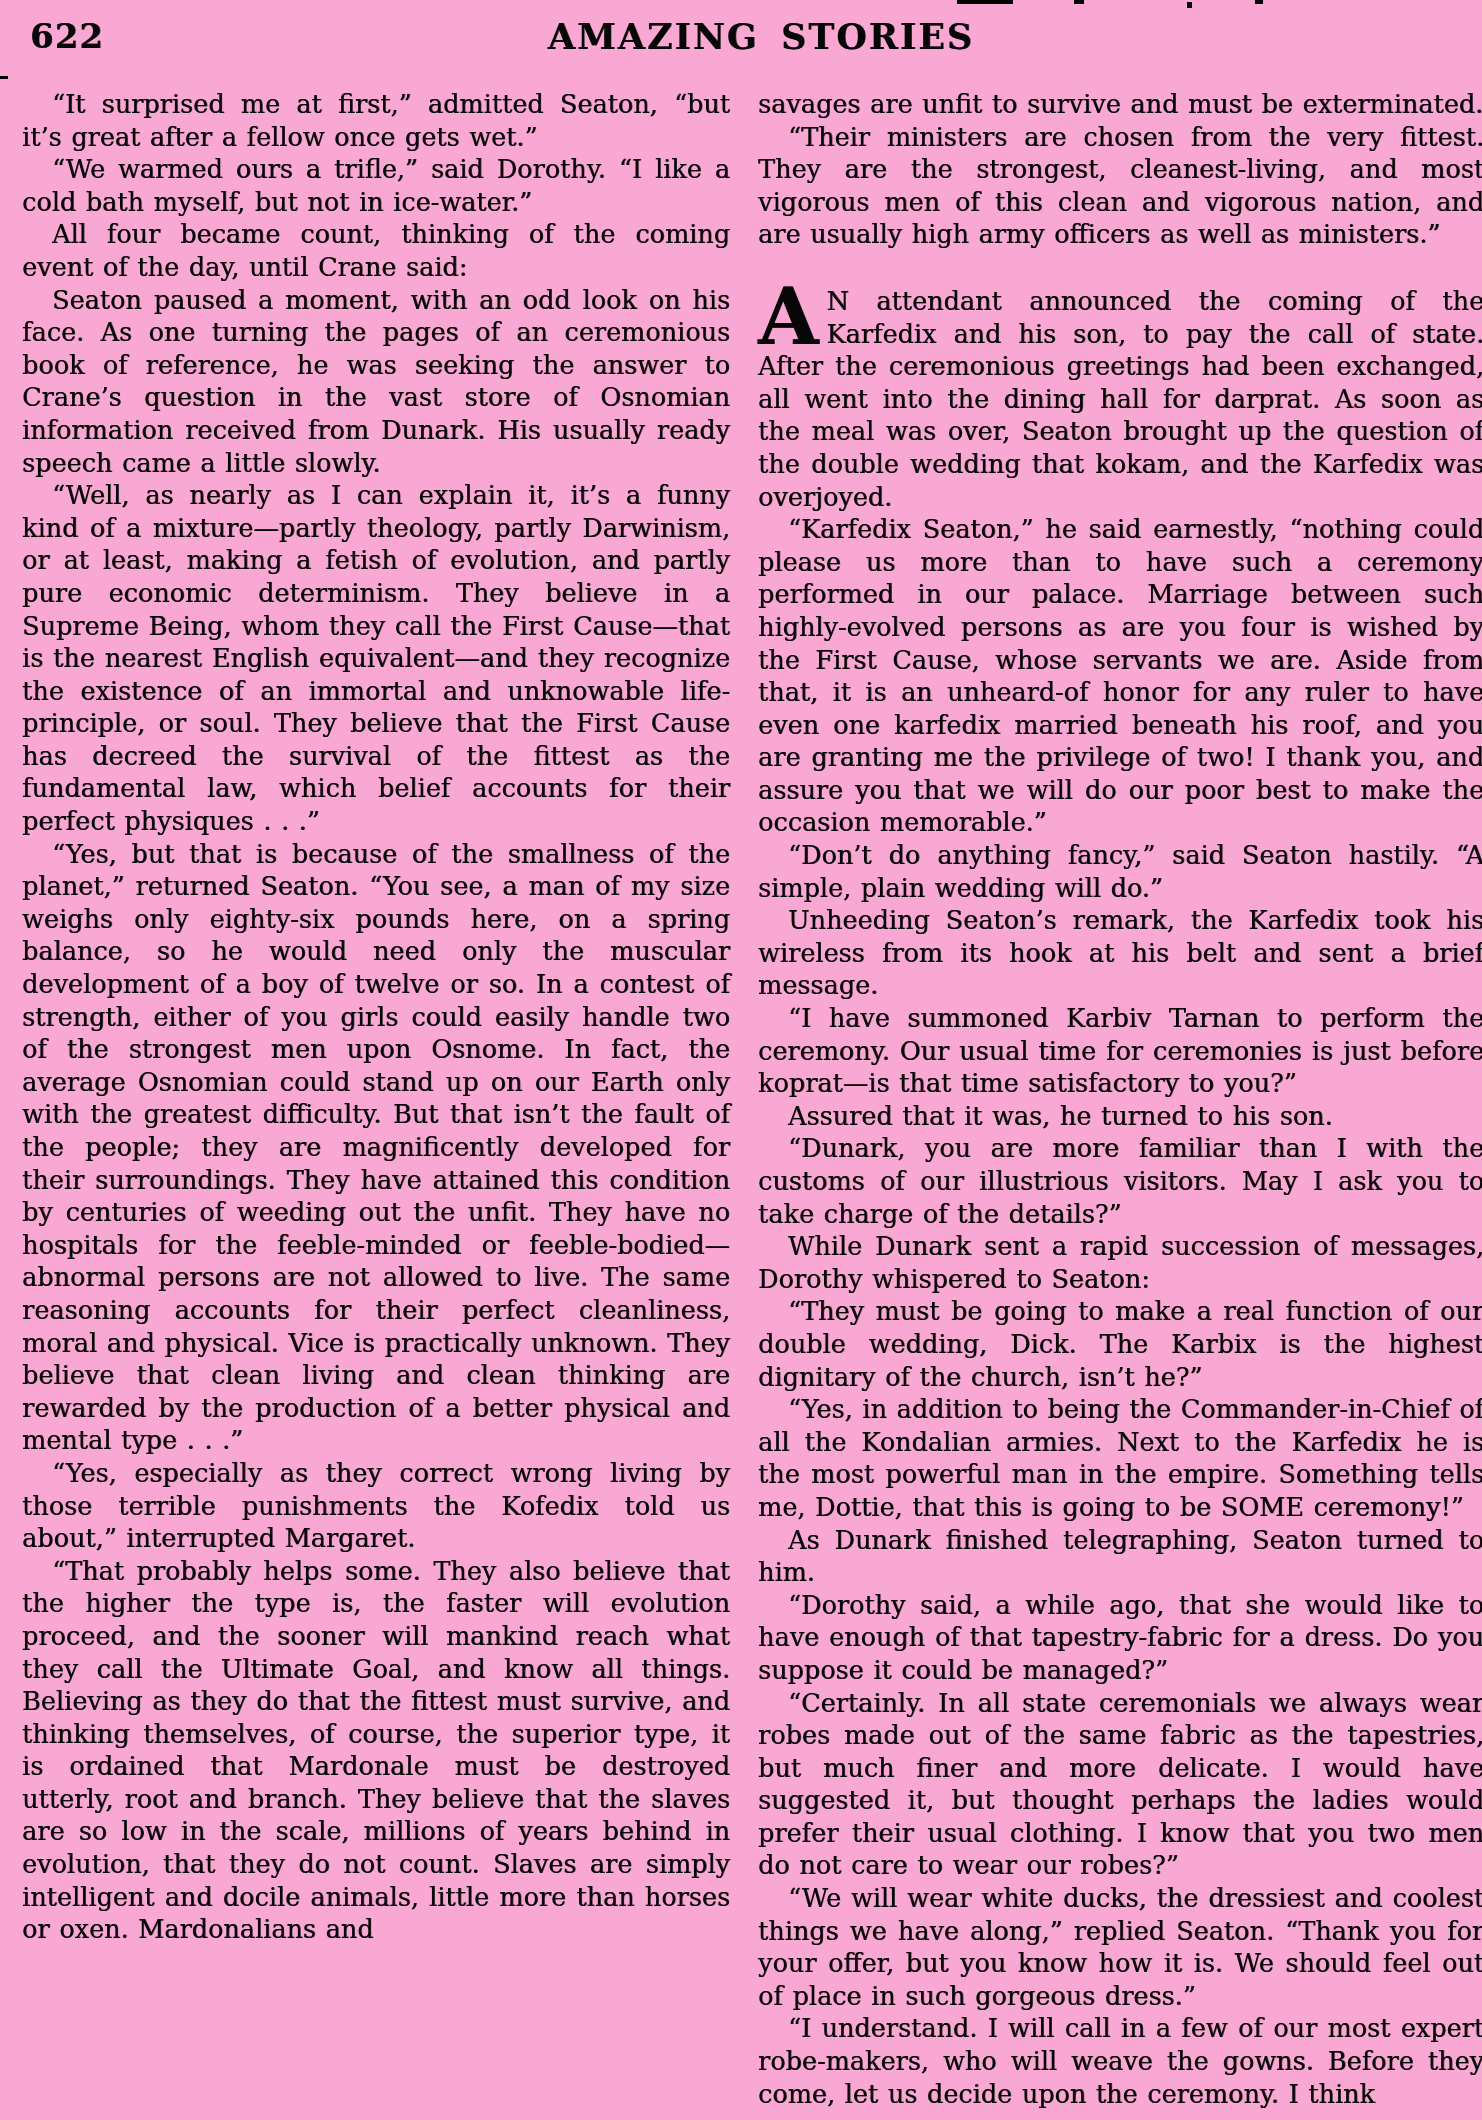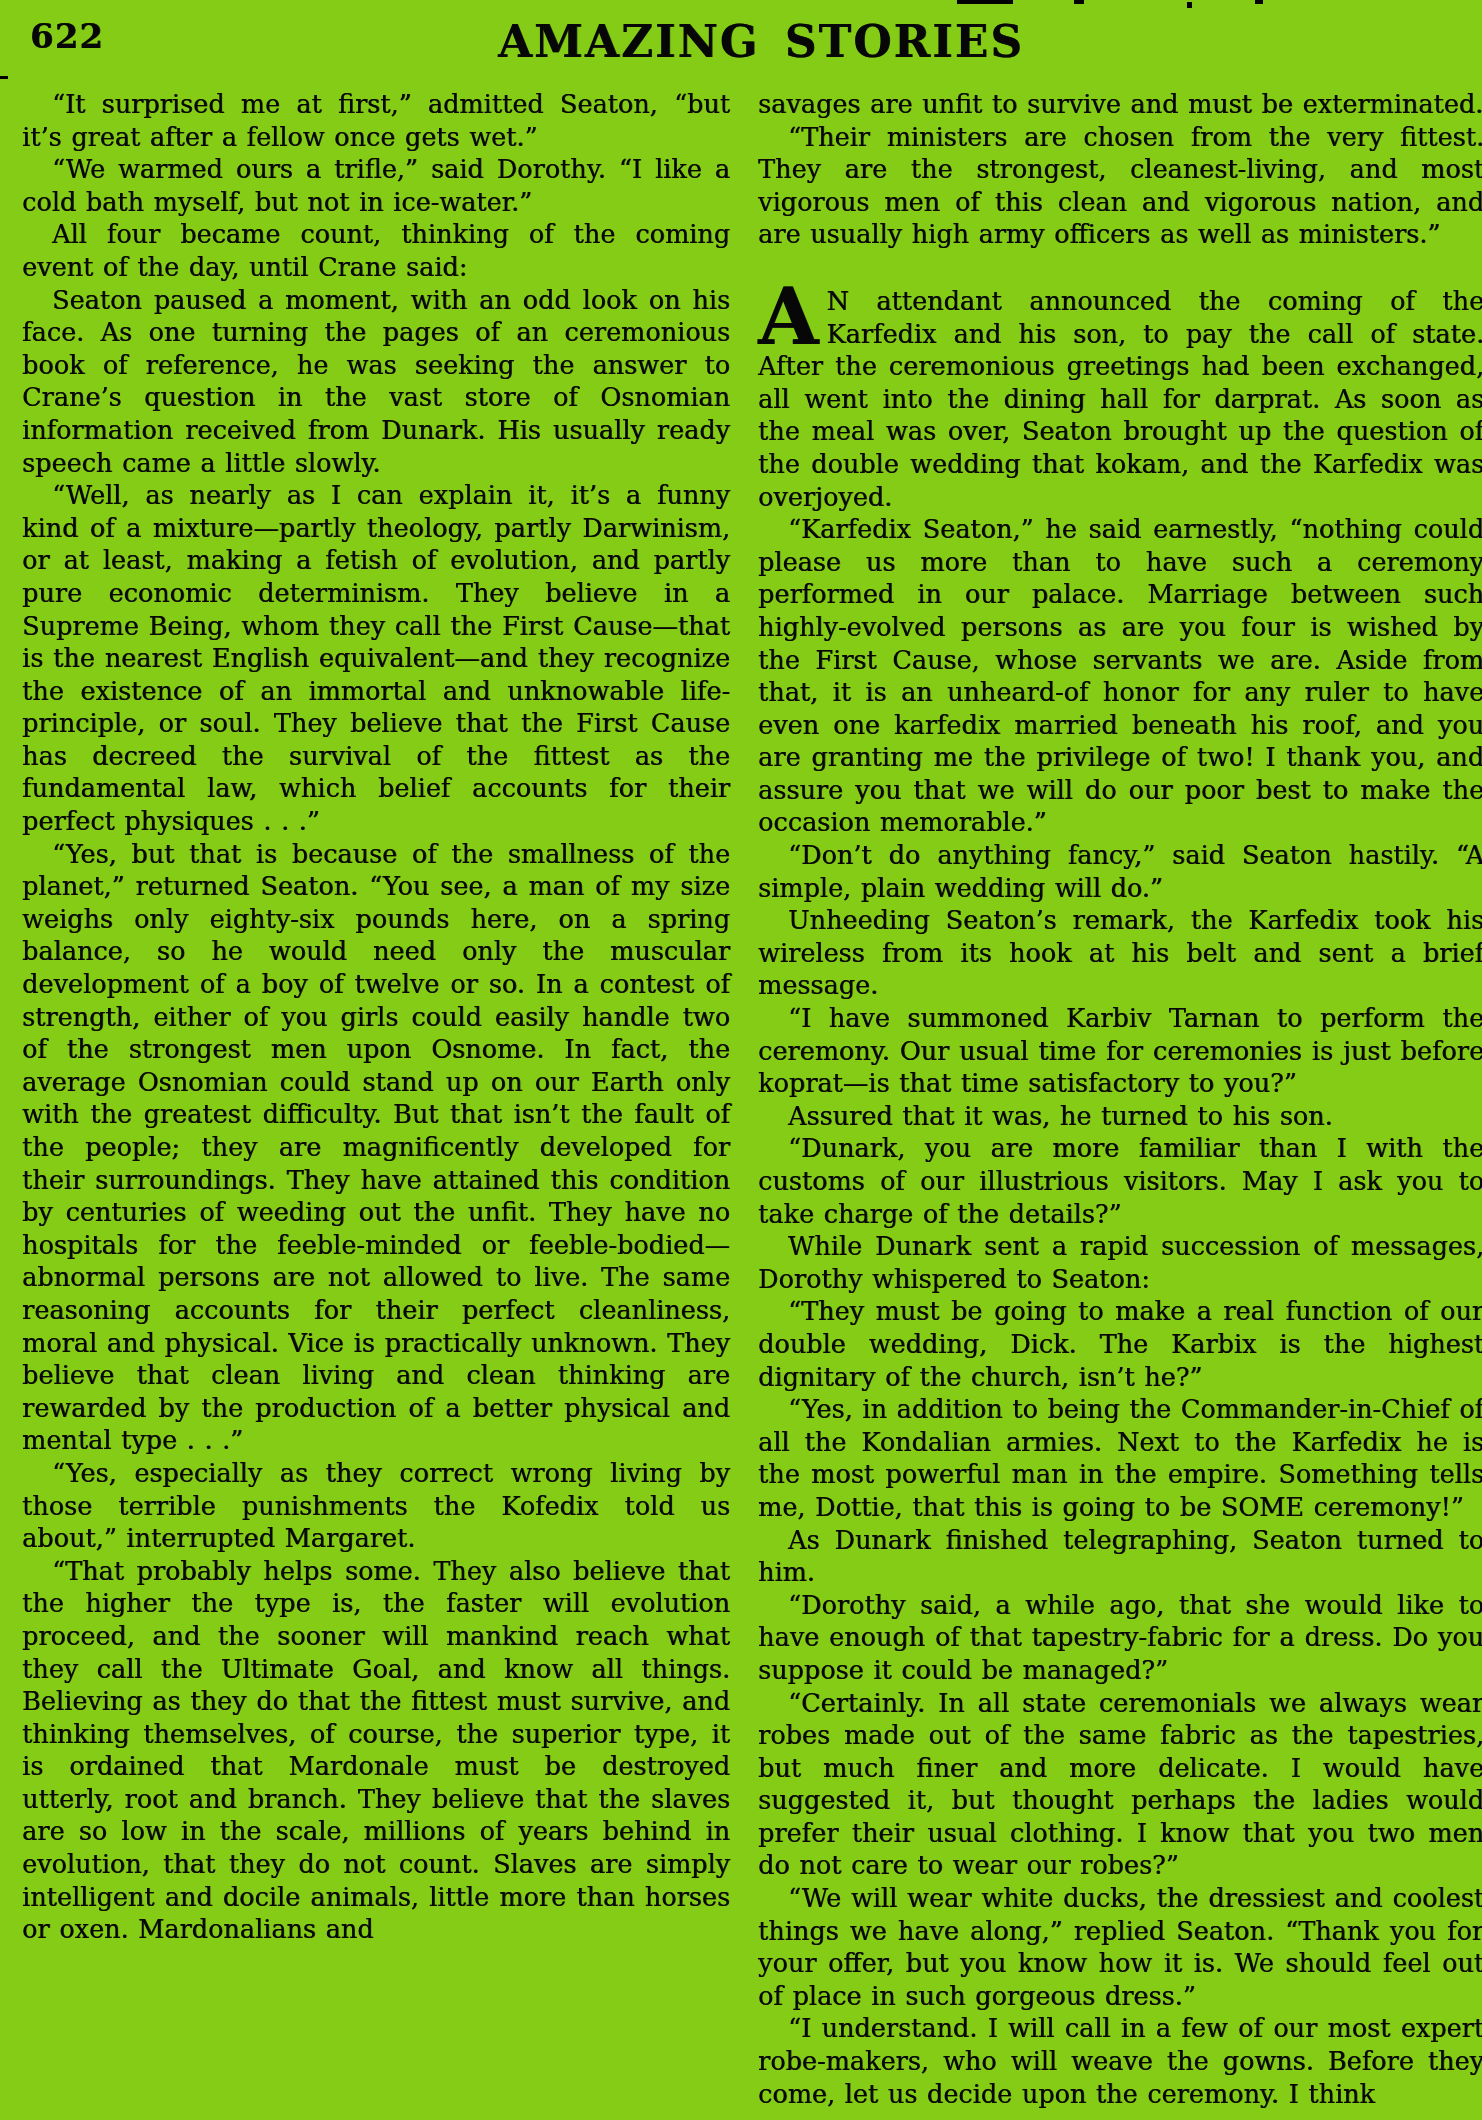--- a/index.html
+++ b/index.html
@@ -1,32 +1,32 @@
 <!DOCTYPE html>
 <html><head>
 <meta charset="utf-8">
 <style>
   html,body{margin:0;padding:0;background:#e8e8e8;}
   .page{
     position:relative;
     width:1482px;height:2120px;
-    background:#84cc16;
+    background:#f9a8d4;
     overflow:hidden;
     font-family:"DejaVu Serif", serif;
     color:#070707;
     text-shadow:0.6px 0.3px 0 rgba(0,0,0,0.7);
   }
   .pagenum{
     position:absolute;left:30px;top:16px;
     font-size:34px;font-weight:bold;letter-spacing:1px;
   }
   .title{
     position:absolute;left:40px;right:0;top:16px;
     text-align:center;
-    font-size:44px;font-weight:bold;letter-spacing:2px;
+    font-size:35px;font-weight:bold;letter-spacing:2px;
     word-spacing:8px;
   }
   .col{position:absolute;top:88px;}
   .col-left{left:22px;width:708px;}
   .col-right{left:758px;width:726px;}
   .col p{
     margin:0;
     font-size:25.5px;
     line-height:32.6px;
     text-align:justify;

